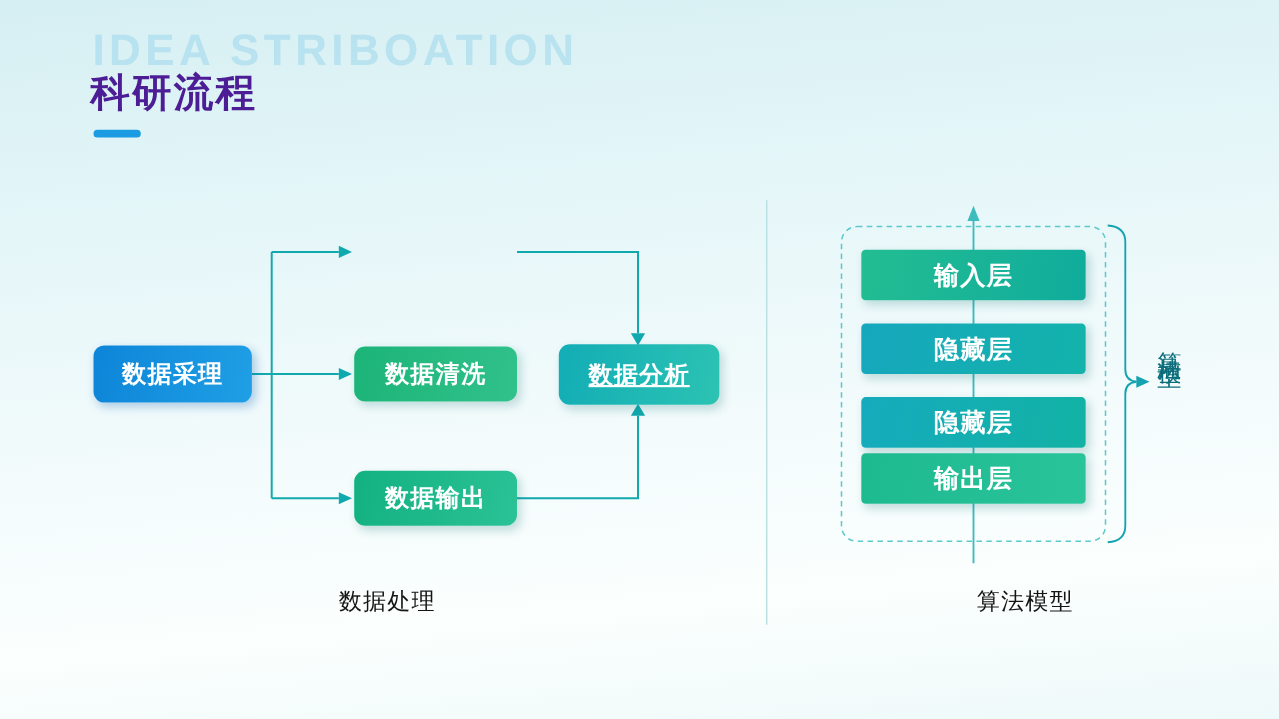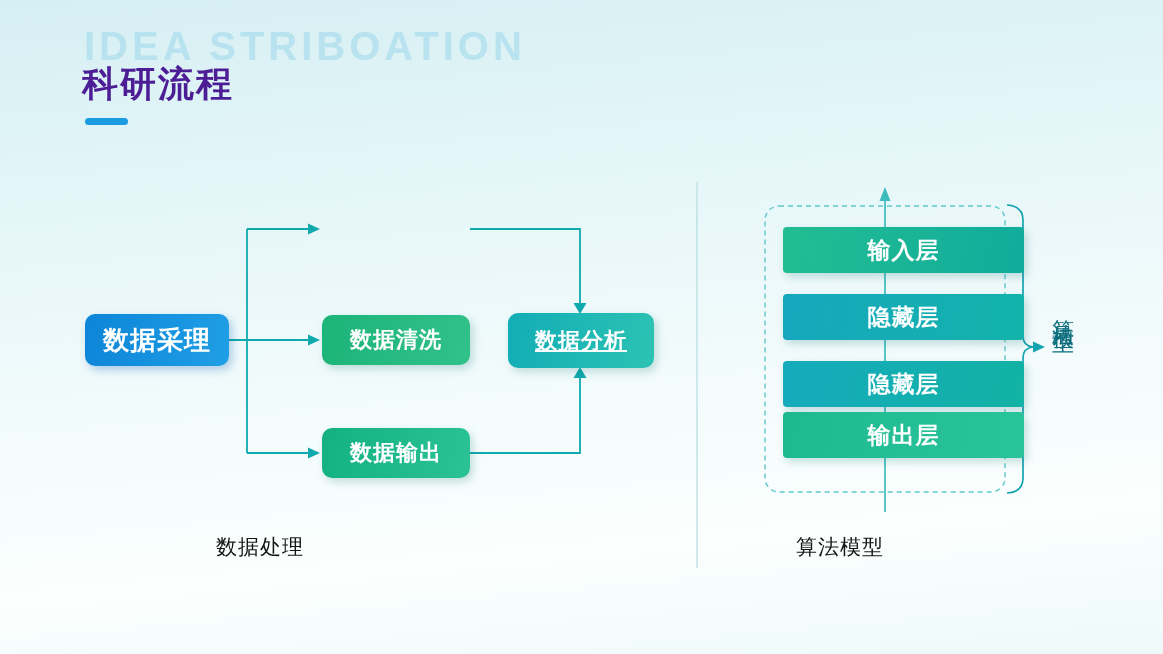--- a/index.html
+++ b/index.html
@@ -23,38 +23,38 @@
     position:absolute;left:85px;top:118px;width:43px;height:7px;
     border-radius:3.5px;background:#1b9be2;
   }
   svg.connectors{position:absolute;left:0;top:0;z-index:1;}
   .box{
     position:absolute;z-index:2;display:flex;align-items:center;justify-content:center;
     color:#ffffff;font-weight:700;border-radius:10px;
     box-shadow:3px 4px 9px rgba(15,110,110,0.22);
     letter-spacing:1px;
   }
-  .box-source{left:85px;top:314px;width:144px;height:52px;font-size:26px;
+  .box-source{left:85px;top:314px;width:144px;height:52px;font-size:22px;
     background:linear-gradient(100deg,#0d85d8,#1f9fe5);
     box-shadow:3px 4px 9px rgba(20,100,180,0.30);}
   .box-collect{left:322px;top:204px;width:148px;height:50px;font-size:22px;
     background:linear-gradient(100deg,#0fb2a0,#25c5a9);}
   .box-clean{left:322px;top:315px;width:148px;height:50px;font-size:22px;
     background:linear-gradient(100deg,#1cb478,#31c18b);}
   .box-output{left:322px;top:428px;width:148px;height:50px;font-size:22px;
     background:linear-gradient(100deg,#13b181,#2ac296);}
   .box-analyze{left:508px;top:313px;width:146px;height:55px;font-size:22px;
     background:linear-gradient(100deg,#12adb6,#2cc3b3);text-decoration:underline;}
-  .layer{left:783px;width:241px;height:46px;font-size:23px;border-radius:4px;}
+  .layer{left:783px;width:204px;height:46px;font-size:23px;border-radius:4px;}
   .layer-0{top:227px;background:linear-gradient(100deg,#23bd92,#10ac9c);}
   .layer-1{top:294px;background:linear-gradient(100deg,#16a7bd,#13b3ab);}
   .layer-2{top:361px;background:linear-gradient(100deg,#15abbd,#12b2a4);}
   .layer-3{top:412px;background:linear-gradient(100deg,#1db98f,#2ac49b);}
   .caption{
-    position:absolute;top:533px;width:180px;text-align:left;
+    position:absolute;top:533px;width:180px;text-align:right;
     font-size:21px;font-weight:500;color:#141414;letter-spacing:1px;z-index:2;
   }
   .caption-left{left:216px;}
   .caption-right{left:796px;}
   .bracket-label{
     position:absolute;left:1048px;top:302px;z-index:2;
     writing-mode:vertical-rl;text-orientation:upright;
     font-size:22px;font-weight:500;color:#0c6e7c;letter-spacing:4px;
   }
 </style>

